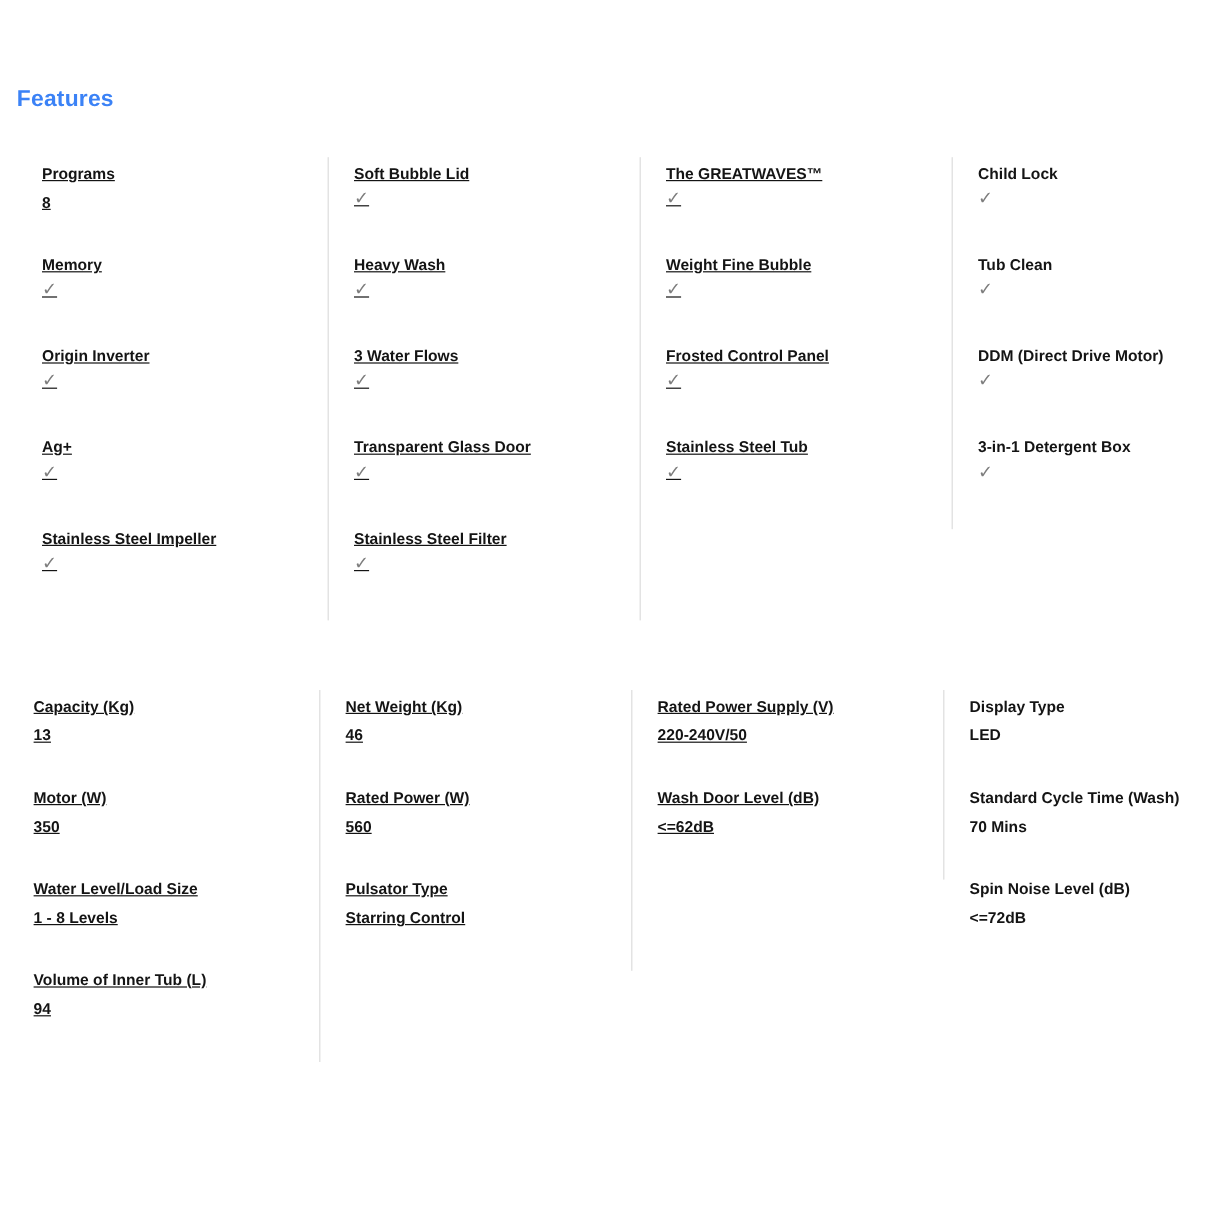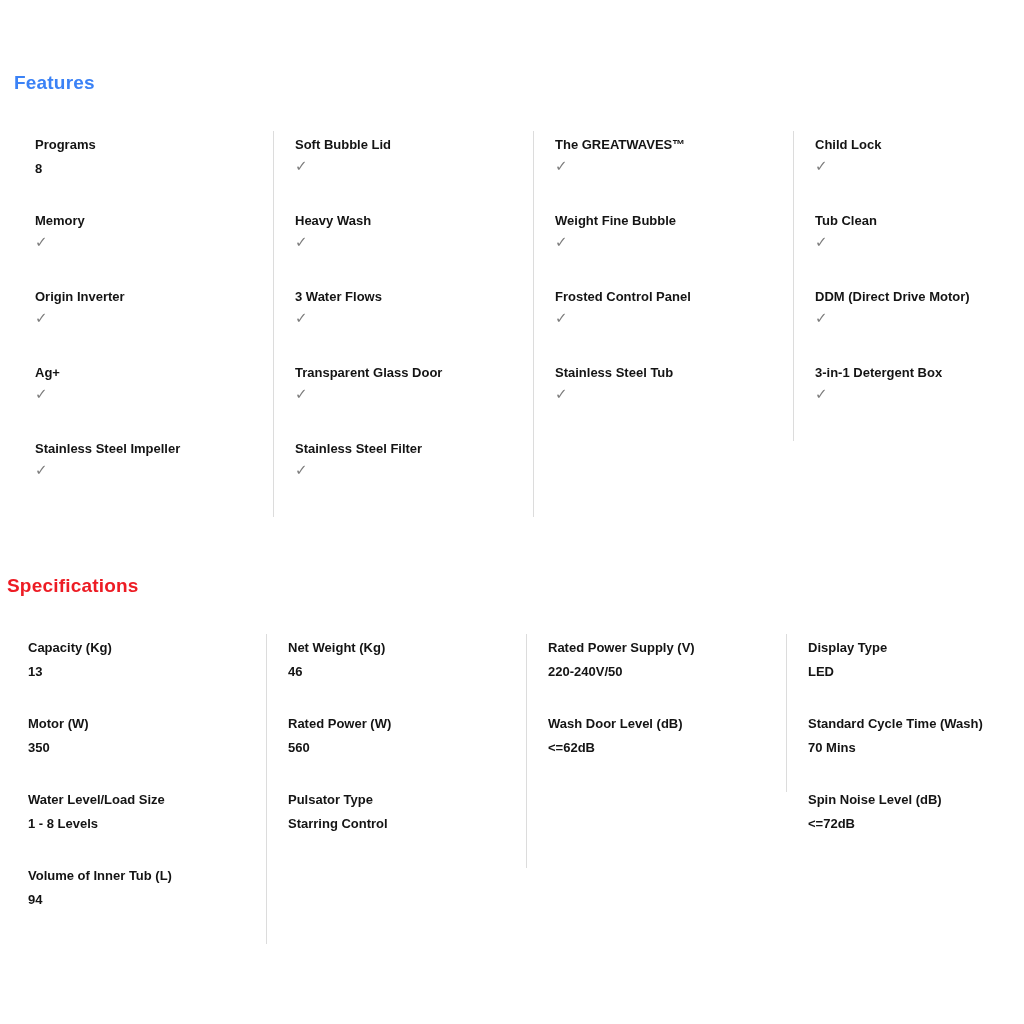--- a/index.html
+++ b/index.html
@@ -28,21 +28,21 @@
   .grid {
     display: grid;
     grid-template-columns: repeat(4, 260px);
     align-items: start;     
     margin-top: 37px;
   }
   .col {
     padding: 6px 0 0 21px;
     box-sizing: border-box;
   }
-  .col.divided { border-right: 1px solid #dcdcdc; }
+  .col.divided { border-right: 1px solid #dcdcdc; text-decoration: underline; }
   .item { height: 76px; }
   .item-label {
     font-size: 13px;
     font-weight: 700;
     line-height: 1.25;
     color: #141414;
     padding-right: 16px;
   }
   .item-value {
     font-size: 13px;
@@ -143,21 +143,20 @@
           </div>
           <div class="item">
             <div class="item-label">3-in-1 Detergent Box</div>
             <div class="item-check" style="color: rgb(125, 125, 125);">✓</div>
           </div>
         </div>
       </div>
   </div>
 
   <div class="section-specifications">
-    <h2 class="section-heading" style="color: rgb(237, 28, 36);">Specifications</h2>
     <div class="grid" id="specifications-grid">
         <div class="col divided">
           <div class="item">
             <div class="item-label">Capacity (Kg)</div>
             <div class="item-value">13</div>
           </div>
           <div class="item">
             <div class="item-label">Motor (W)</div>
             <div class="item-value">350</div>
           </div>

